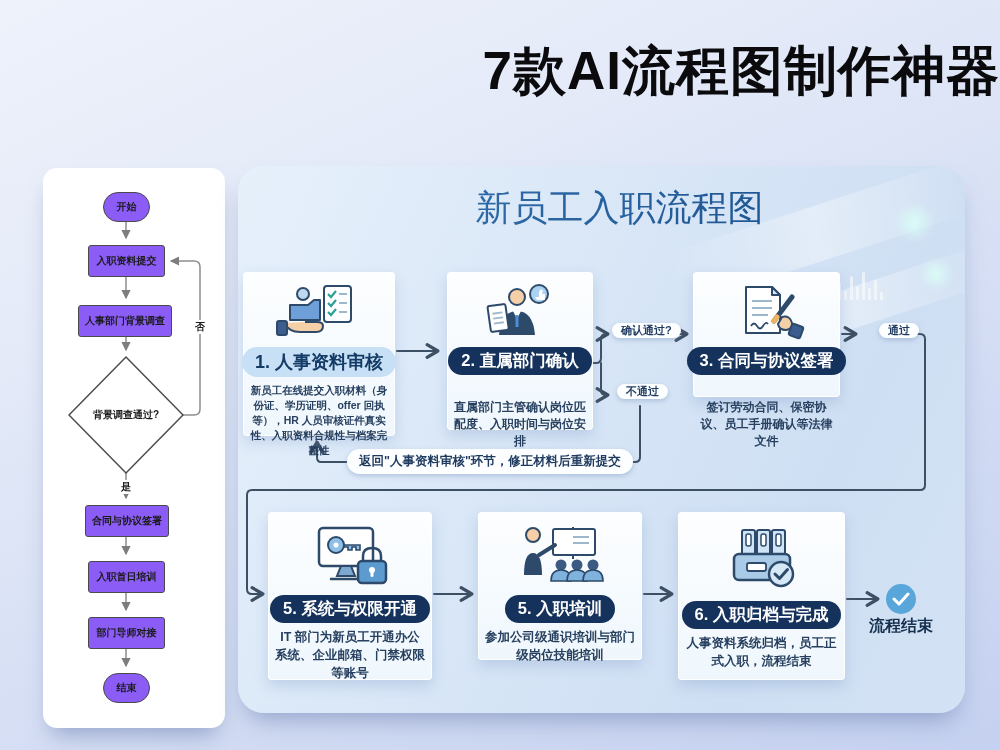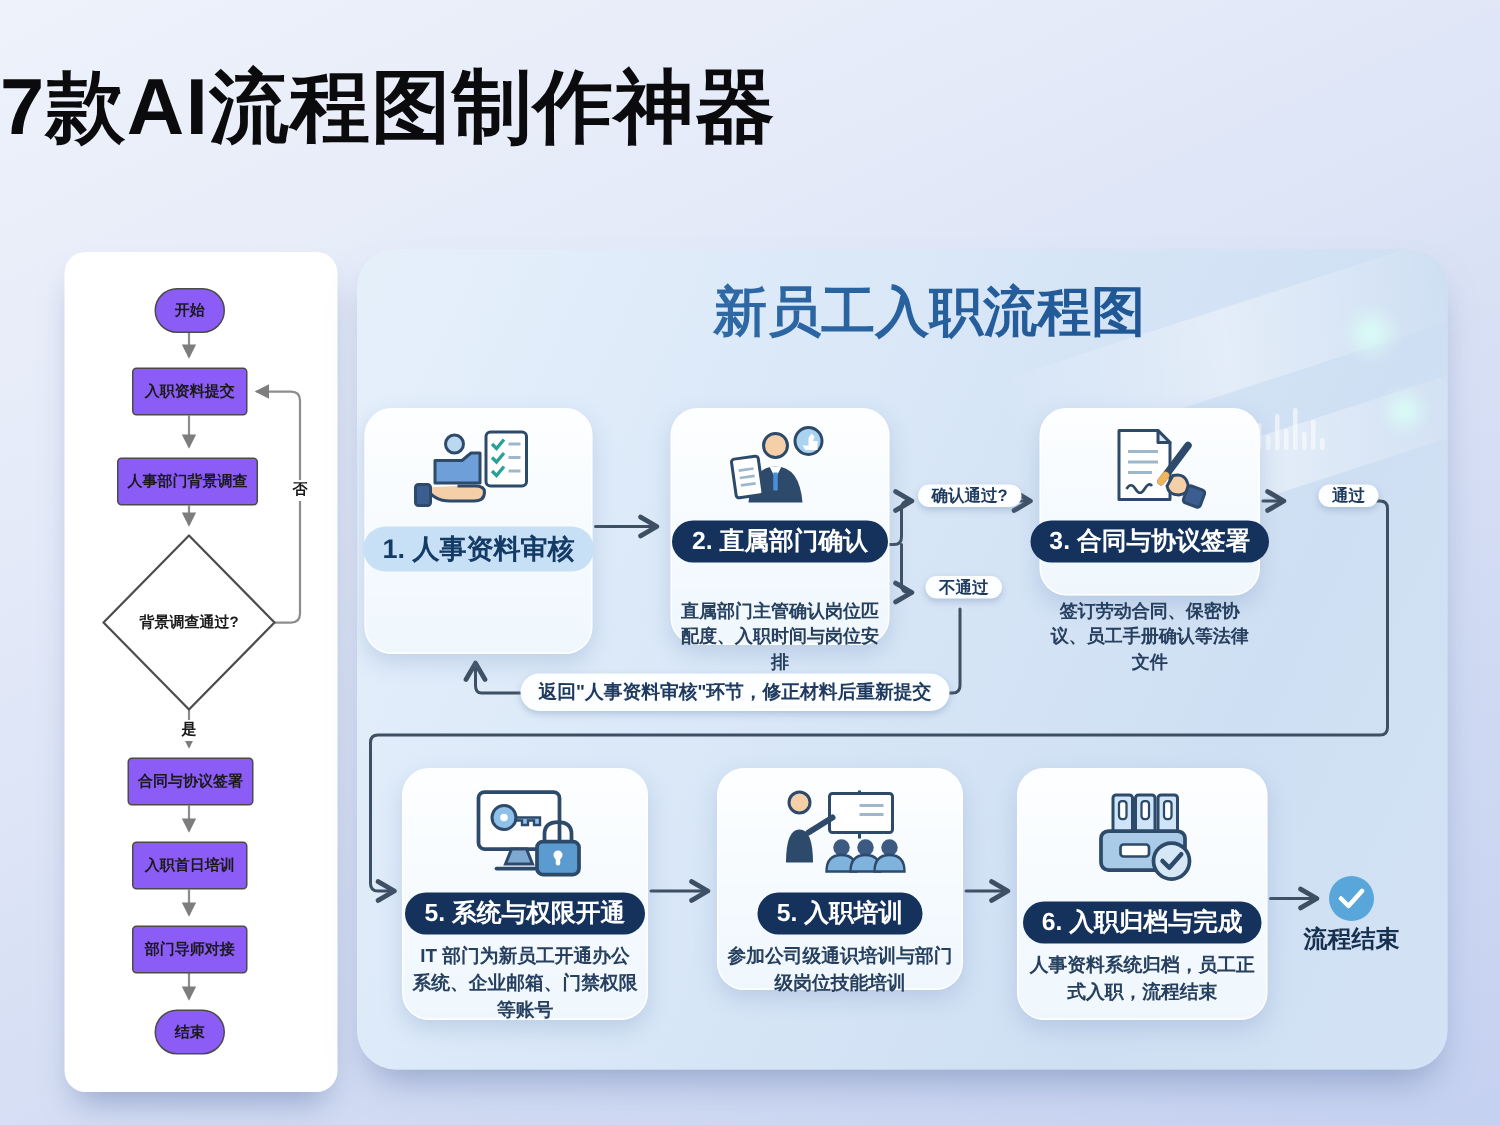--- a/index.html
+++ b/index.html
@@ -7,21 +7,21 @@
   body {
     font-family:"Liberation Sans","DejaVu Sans",sans-serif;
     background:linear-gradient(155deg,#eef2fb 0%,#e4eaf8 30%,#d5def4 62%,#c5d1f0 100%);
     overflow:hidden; position:relative;
   }
   .page { position:absolute; inset:0; }
 
   
   .main-title {
     position:absolute; top:36px; left:0; width:100%;
-    text-align:left; font-size:53px; font-weight:900; color:#0b0b0d;
+    text-align:right; font-size:53px; font-weight:900; color:#0b0b0d;
     letter-spacing:1px;
   }
 
   
   .left-panel {
     position:absolute; left:43px; top:168px; width:182px; height:560px;
     background:#ffffff; border-radius:14px;
     box-shadow:0 14px 22px -8px rgba(96,116,168,.55);
   }
   .left-panel svg.mini-lines { position:absolute; inset:0; }
@@ -42,37 +42,37 @@
 
   
   .right-panel {
     position:absolute; left:238px; top:166px; width:727px; height:547px;
     border-radius:26px; overflow:hidden;
     background:linear-gradient(115deg,#e6f0fb 0%,#d9e7f7 40%,#cfdff3 75%,#d3e2f4 100%);
     box-shadow:0 14px 24px -8px rgba(96,116,168,.55);
   }
   .panel-title {
     position:absolute; top:18px; left:0; width:100%; text-align:center;
-    font-size:36px; font-weight:700;
+    font-size:36px; font-weight:400;
     background:linear-gradient(90deg,#3b79b4,#144a88);
     -webkit-background-clip:text; background-clip:text;
     color:#1b5aa0;padding-left:36px; -webkit-text-fill-color:transparent;
   }
   
   .deco-sparkle { position:absolute; border-radius:50%; filter:blur(2px);
     background:radial-gradient(circle,#d9fef6 0%,rgba(217,254,246,.45) 35%,rgba(217,254,246,0) 70%); }
   .deco-streak { position:absolute; background:linear-gradient(100deg,rgba(255,255,255,0),rgba(255,255,255,.38),rgba(255,255,255,0)); transform:rotate(-18deg); }
   .deco-eq { position:absolute; display:flex; align-items:flex-end; gap:3px; opacity:.55; }
   .deco-eq span { width:3px; background:#ffffff; border-radius:2px; display:block; }
 
   .flow-lines { position:absolute; inset:0; }
 
   .card {
     position:absolute; background:linear-gradient(180deg,#fdfeff 0%,#eff7fd 100%);
-    border:1px solid rgba(255,255,255,.9); border-radius:18px;
+    border:1px solid rgba(255,255,255,.9); border-radius:4px;
     box-shadow:0 6px 14px rgba(110,145,190,.28);
     display:flex; flex-direction:column; align-items:center;
   }
   .card-icon { margin-top:10px; height:66px; display:flex; align-items:center; justify-content:center; }
   .pill {
     margin-top:2px; white-space:nowrap; border-radius:999px;
     font-weight:800; padding:3px 13px;
   }
   .pill.navy { background:#15325c; color:#ffffff; font-size:16.5px; }
   .pill.light { background:#c7e0f5; color:#143a66; font-size:18px; }
@@ -193,20 +193,21 @@
               <line x1="63" y1="20" x2="71" y2="20"></line>
               <line x1="63" y1="29" x2="71" y2="29"></line>
             </g>
           <circle cx="27" cy="11" r="6" fill="#bcd7f0" stroke="#2e4a6b" stroke-width="2"></circle>
           <path d="M14,22 h18 l6,-5 h6 v20 h-30 z" fill="#6f9fd8" stroke="#2e4a6b" stroke-width="2" stroke-linejoin="round"></path>
           <path d="M8,40 q5,9 16,9 h16 q7,0 7,-6 q0,-4 -6,-4 h-12" fill="#f5cfa8" stroke="#2e4a6b" stroke-width="2" stroke-linejoin="round"></path>
           <rect x="1" y="38" width="10" height="14" rx="2" fill="#3b5d8f" stroke="#2e4a6b" stroke-width="2"></rect>
         </svg>
       </div>
       <div class="pill light">1. 人事资料审核</div>
+      <div class="card-desc desc-sm">新员工在线提交入职材料（身份证、学历证明、offer 回执等），HR 人员审核证件真实性、入职资料合规性与档案完整性</div>
     </div>
 
     <div class="card" style="left:209px;top:106px;width:146px;height:158px">
       <div class="card-icon">
         <svg width="86" height="62" viewBox="0 0 86 62">
           <circle cx="62" cy="11" r="9" fill="#a9d3f0" stroke="#2e4a6b" stroke-width="2"></circle>
           <path d="M58,14 h4 v-5 l2,-3 l2,2 l-1,3 h3 v6 h-8 z" fill="#ffffff"></path>
           <circle cx="40" cy="14" r="8" fill="#f5cfa8" stroke="#2e4a6b" stroke-width="2"></circle>
           <path d="M22,52 q2,-24 18,-24 q16,0 18,24 z" fill="#2e4a6b"></path>
           <path d="M36,28 l4,8 l4,-8 z" fill="#ffffff"></path>

